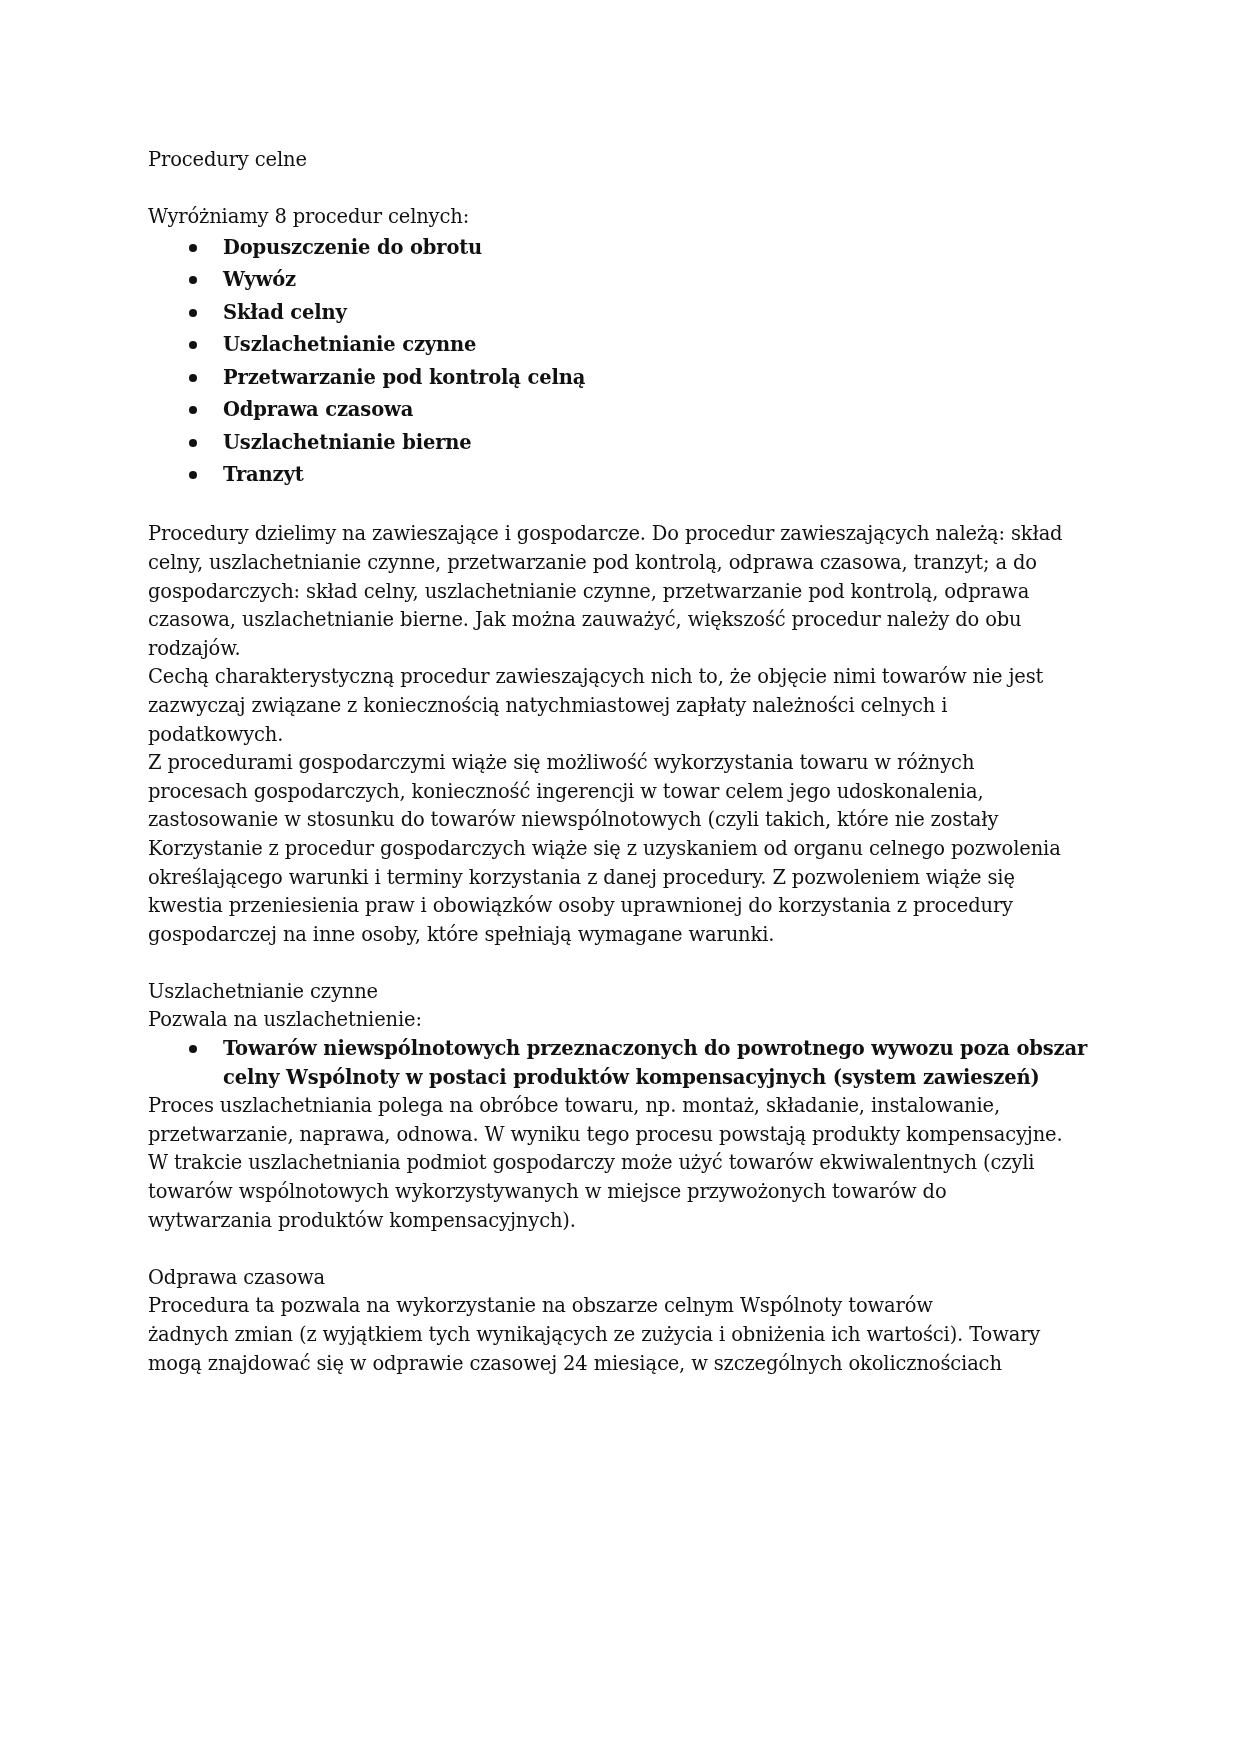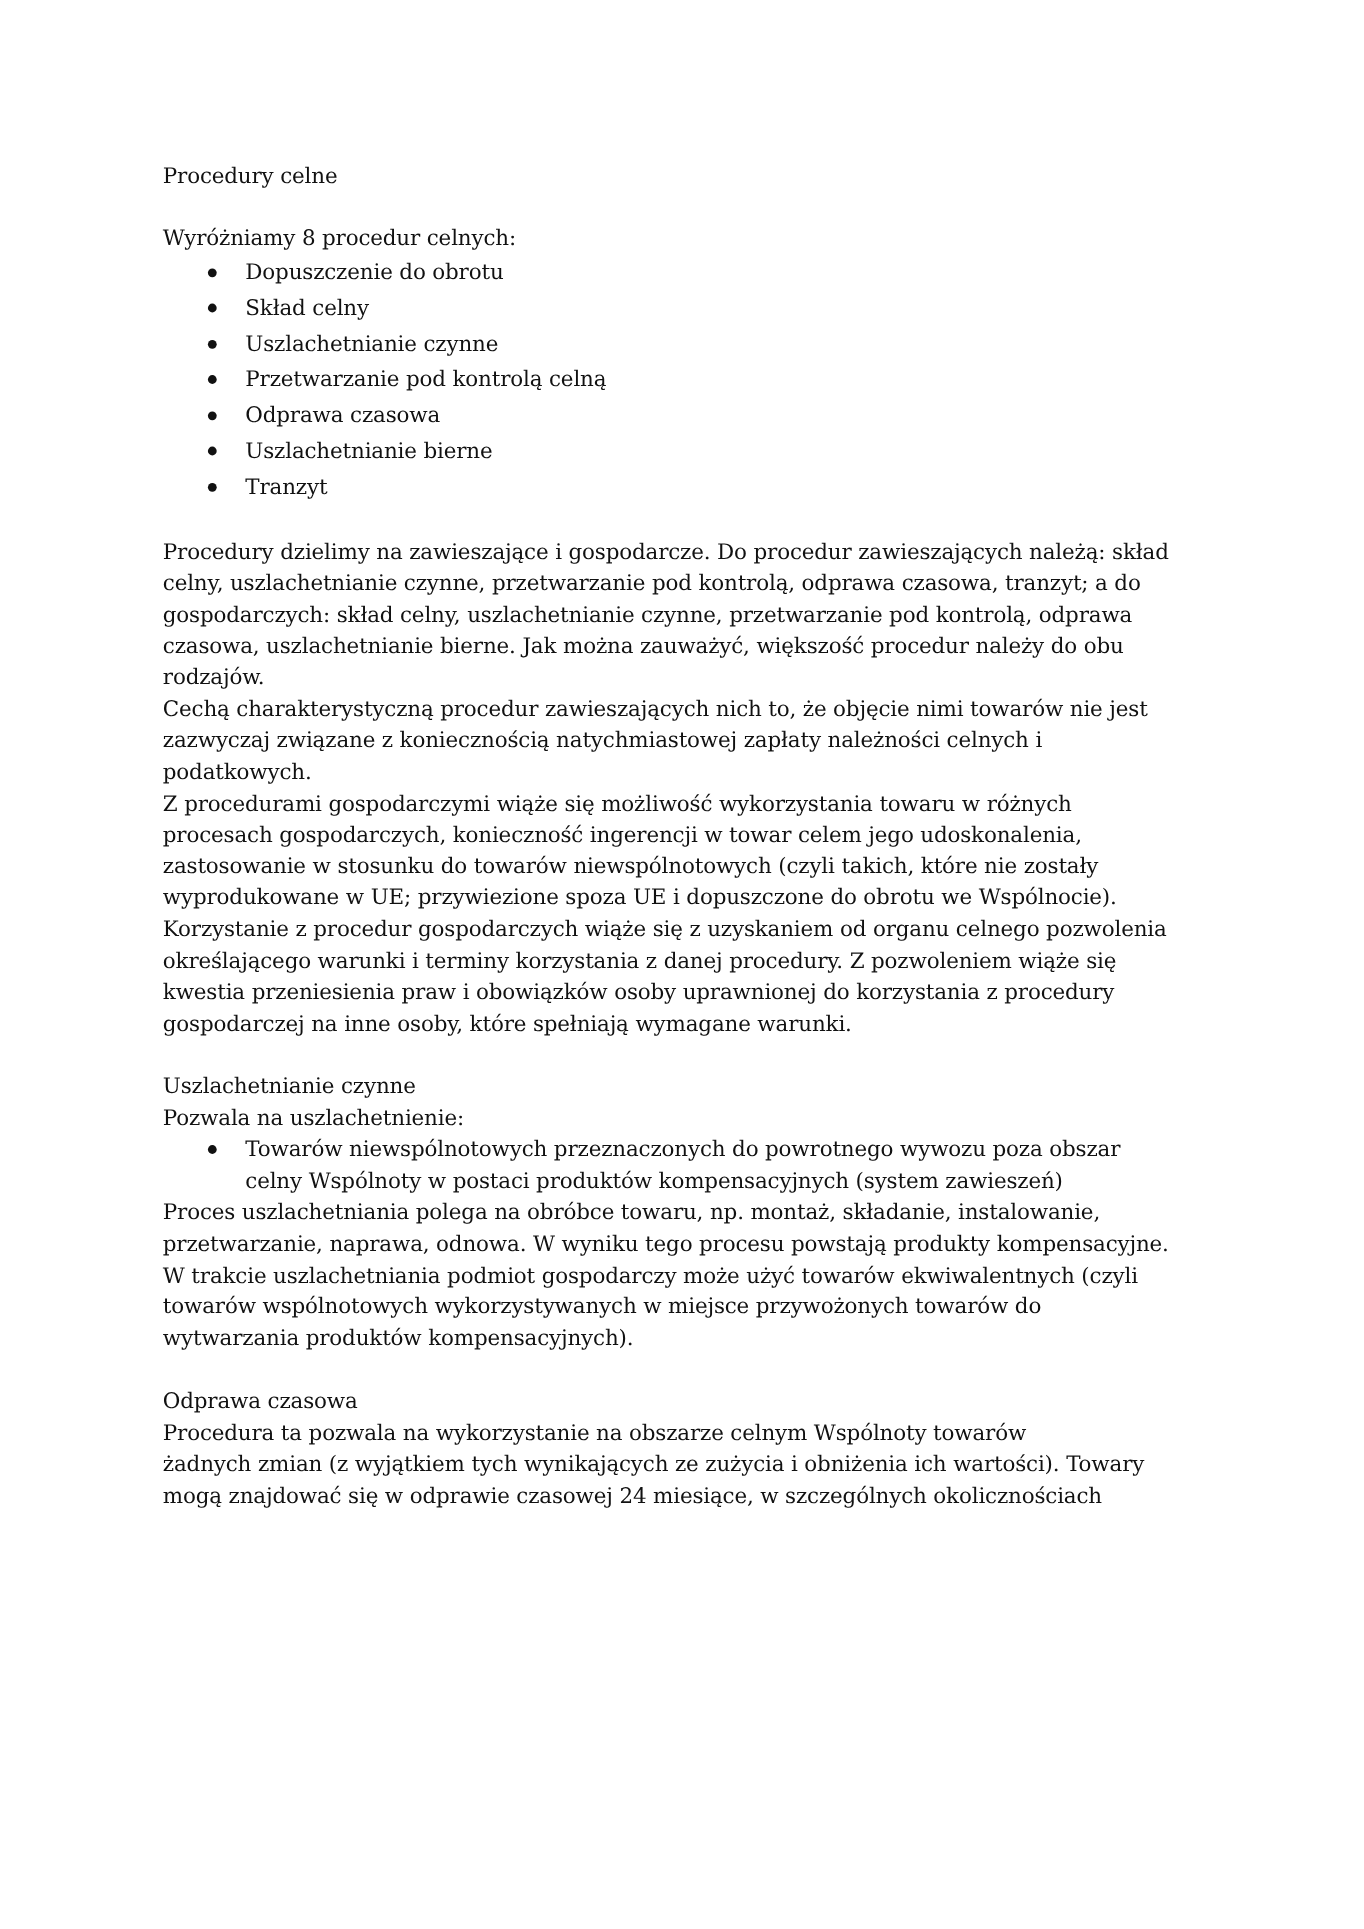--- a/index.html
+++ b/index.html
@@ -8,21 +8,21 @@
     position: absolute; left: 0; top: 0; width: 1240px; height: 1270px;
     background: #ffffff; color: #111111;
     font-family: "DejaVu Serif", "Liberation Serif", serif;
   }
   .content { position: absolute; left: 148px; top: 146px; width: 960px; }
   .line {
     font-size: 19.5px; line-height: 28.6px; white-space: nowrap;
     letter-spacing: -0.15px;
   }
   .gap { height: 28.6px; }
-  .bullet-list { margin: 0; padding: 0; list-style: none; }
+  .bullet-list { margin: 0; padding: 0; list-style: none; font-weight: bold; }
   .bullet-item { position: relative; padding-left: 75px; }
   .bullet-dot {
     position: absolute; left: 41px; top: 10px; width: 8px; height: 8px;
     border-radius: 50%; background: #111111;
   }
   .bullet-item.short .line { line-height: 32.5px; }
   .bullet-item.short .bullet-dot { top: 12px; }
 </style>
 </head>
 <body>
@@ -32,20 +32,24 @@
 
     <div class="line">Procedury celne</div>
     <div class="gap"></div>
 
     <div class="line">Wyróżniamy 8 procedur celnych:</div>
 
     <ul class="bullet-list">
       <li class="bullet-item short">
           <span class="bullet-dot"></span>
           <div class="line">Dopuszczenie do obrotu</div>
+        </li>
+      <li class="bullet-item short">
+          <span class="bullet-dot"></span>
+          <div class="line">Wywóz</div>
         </li>
       <li class="bullet-item short">
           <span class="bullet-dot"></span>
           <div class="line">Skład celny</div>
         </li>
       <li class="bullet-item short">
           <span class="bullet-dot"></span>
           <div class="line">Uszlachetnianie czynne</div>
         </li>
       <li class="bullet-item short">
@@ -72,21 +76,20 @@
       <div class="line">celny, uszlachetnianie czynne, przetwarzanie pod kontrolą, odprawa czasowa, tranzyt; a do</div>
       <div class="line">gospodarczych: skład celny, uszlachetnianie czynne, przetwarzanie pod kontrolą, odprawa</div>
       <div class="line">czasowa, uszlachetnianie bierne. Jak można zauważyć, większość procedur należy do obu</div>
       <div class="line">rodzajów.</div>
       <div class="line">Cechą charakterystyczną procedur zawieszających nich to, że objęcie nimi towarów nie jest</div>
       <div class="line">zazwyczaj związane z koniecznością natychmiastowej zapłaty należności celnych i</div>
       <div class="line">podatkowych.</div>
       <div class="line">Z procedurami gospodarczymi wiąże się możliwość wykorzystania towaru w różnych</div>
       <div class="line">procesach gospodarczych, konieczność ingerencji w towar celem jego udoskonalenia,</div>
       <div class="line">zastosowanie w stosunku do towarów niewspólnotowych (czyli takich, które nie zostały</div>
-      <div class="line">wyprodukowane w UE; przywiezione spoza UE i dopuszczone do obrotu we Wspólnocie).</div>
       <div class="line">Korzystanie z procedur gospodarczych wiąże się z uzyskaniem od organu celnego pozwolenia</div>
       <div class="line">określającego warunki i terminy korzystania z danej procedury. Z pozwoleniem wiąże się</div>
       <div class="line">kwestia przeniesienia praw i obowiązków osoby uprawnionej do korzystania z procedury</div>
       <div class="line">gospodarczej na inne osoby, które spełniają wymagane warunki.</div>
     </div>
     <div class="gap"></div>
 
     <div>
       <div class="line">Uszlachetnianie czynne</div>
       <div class="line">Pozwala na uszlachetnienie:</div>

